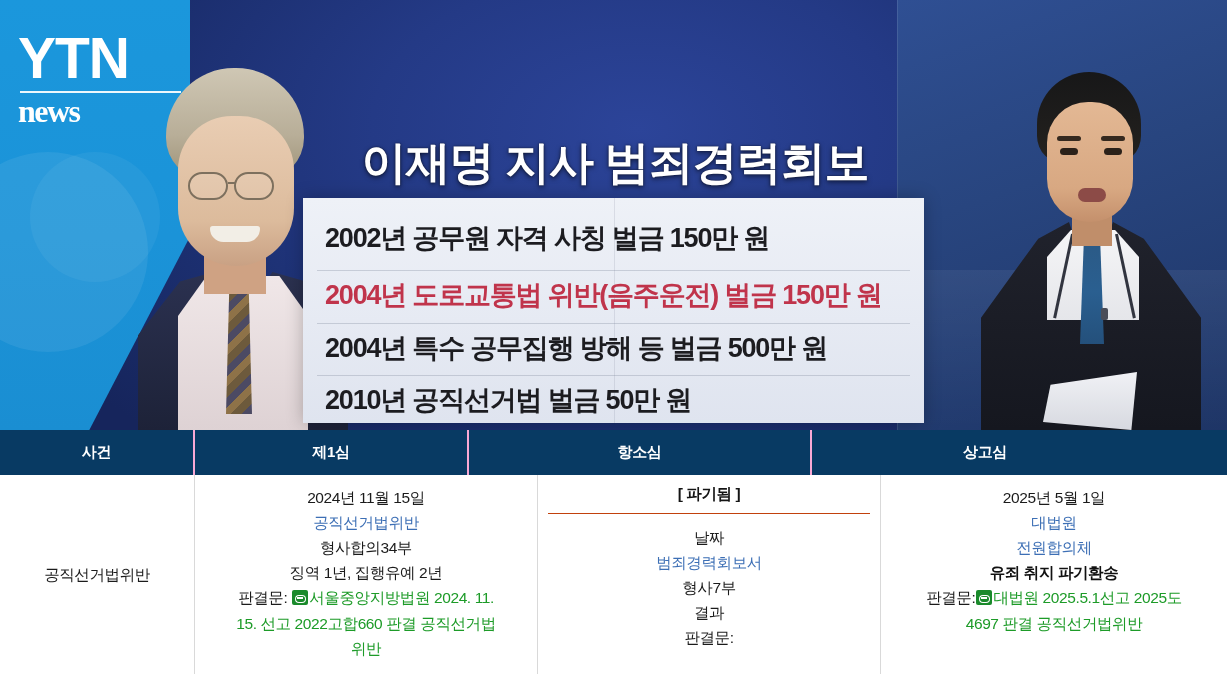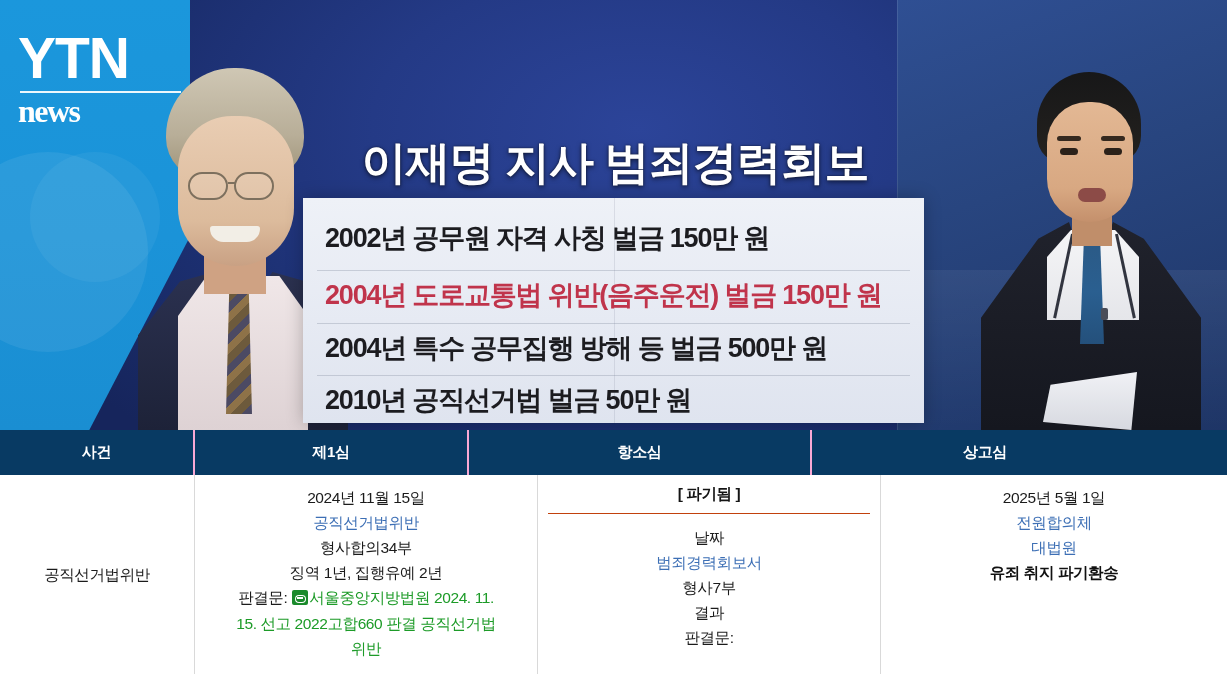--- a/index.html
+++ b/index.html
@@ -372,20 +372,24 @@
           <div class="plain">날짜</div>
           <div class="blue-link">범죄경력회보서</div>
           <div class="plain">형사7부</div>
           <div class="plain">결과</div>
           <div class="plain">판결문:</div>
         </div>
       </div>
 
       <div class="td c4">
         <div class="plain">2025년 5월 1일</div>
+        <div class="blue-link">대법원</div>
         <div class="blue-link">전원합의체</div>
-        <div class="blue-link">대법원</div>
         <div class="bold-line">유죄 취지 파기환송</div>
+        <div>
+          <span class="plain">판결문:</span><span class="link-icon"><i></i></span><span class="green-link">대법원 2025.5.1선고 2025도</span>
+          <span class="green-link nowrapline">4697 판결 공직선거법위반</span>
+        </div>
       </div>
 
     </div>
   </div>
 </div>
 
 </body></html>

